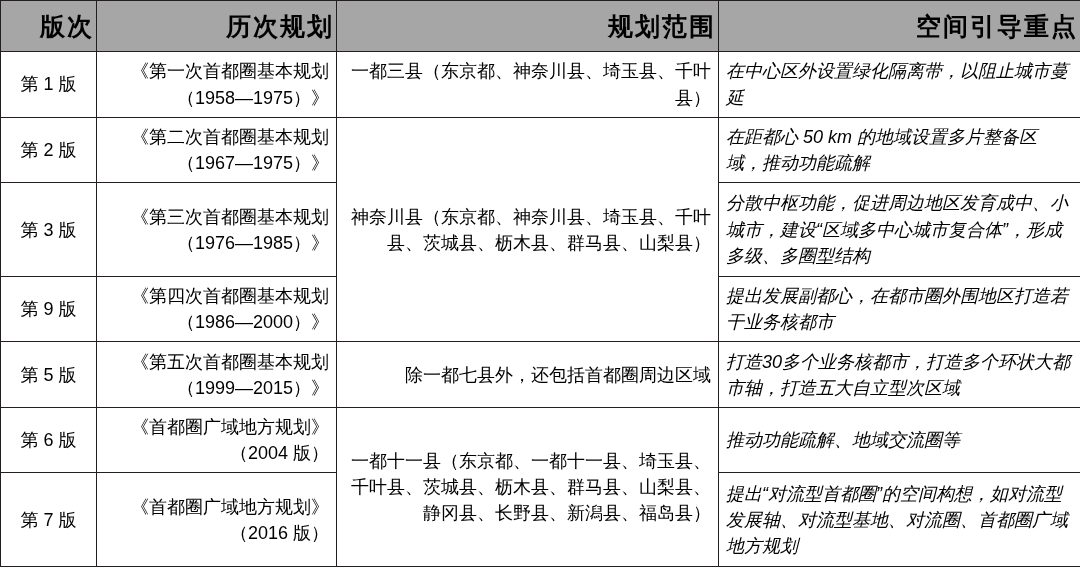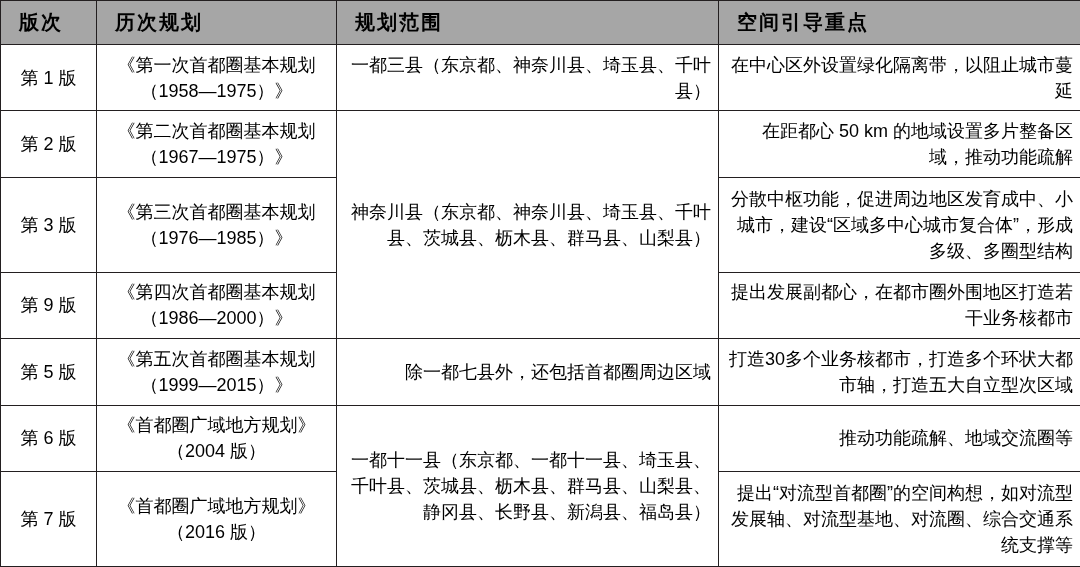--- a/index.html
+++ b/index.html
@@ -34,42 +34,43 @@
   table.plan-table td {
     border: 1px solid #231f20;
     vertical-align: middle;
     padding: 4px 7px;
     font-size: 18px;
     line-height: 1.45;
   }
   table.plan-table thead th {
     background: #a6a6a6;
     font-weight: bold;
-    text-align: left;
-    font-size: 20px;
+    text-align: right;
+    font-size: 25px;
     letter-spacing: 2px;
-    padding: 7px 18px;
+    padding: 7px 2px;
     border-color: #231f20;
   }
   td.version {
     text-align: center;
     white-space: nowrap;
     font-size: 18px;
   }
   td.plan-name {
-    text-align: center;
+    text-align: right;
     font-size: 18px;
   }
   td.scope {
     text-align: right;
     font-size: 18px;
   }
   td.focus {
-    text-align: right;
+    text-align: left;
     font-size: 18px;
+    font-style: italic;
   }
   td.scope.mid, td.focus.mid { vertical-align: middle; }
   .just {
     text-align: justify;
     text-justify: inter-ideograph;
   }
 </style>
 </head>
 <body>
 
@@ -120,17 +121,17 @@
       </tr>
       <tr>
         <td class="version">第 6 版</td>
         <td class="plan-name just">《首都圈广域地方规划》（2004 版）</td>
         <td class="scope just mid" rowspan="2">一都十一县（东京都、一都十一县、埼玉县、千叶县、茨城县、枥木县、群马县、山梨县、静冈县、长野县、新潟县、福岛县）</td>
         <td class="focus just">推动功能疏解、地域交流圈等</td>
       </tr>
       <tr>
         <td class="version">第 7 版</td>
         <td class="plan-name just">《首都圈广域地方规划》（2016 版）</td>
-        <td class="focus just">提出“对流型首都圈”的空间构想，如对流型发展轴、对流型基地、对流圈、综合交通系统支撑等</td>
+        <td class="focus just">提出“对流型首都圈”的空间构想，如对流型发展轴、对流型基地、对流圈、首都圈广域地方规划</td>
       </tr>
     </tbody>
   </table>
 </div>
 
 </body></html>

